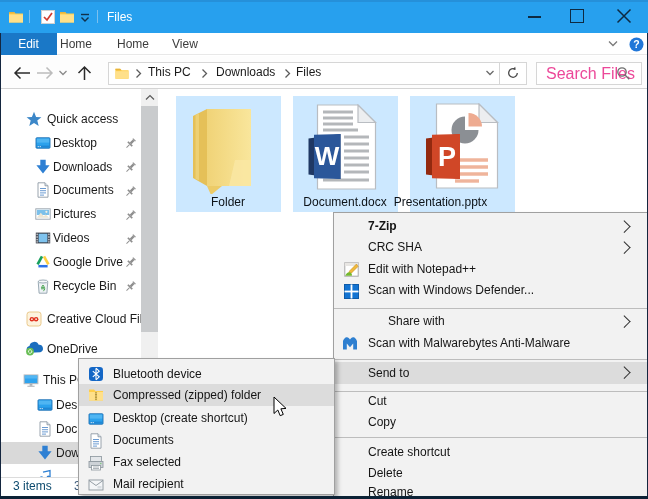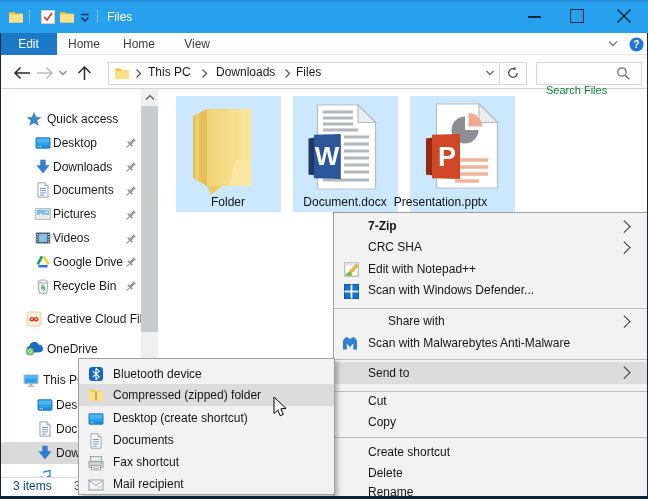--- a/index.html
+++ b/index.html
@@ -2,21 +2,21 @@
 <html><head>
 <meta charset="utf-8">
 <style>
 *{margin:0;padding:0;box-sizing:border-box}
 html,body{width:648px;height:499px;overflow:hidden}
 body{font-family:"Liberation Sans",sans-serif;position:relative;background:#fff;font-size:12px;color:#1a1a1a}
 .ab{position:absolute}
 .titlebar{left:0;top:0;width:648px;height:33px;background:#27a0ee;border-top:2px solid #2590da}
 .tabrow{left:0;top:33px;width:648px;height:22px;background:#fff;border-bottom:1px solid #e8e8e8}
 .filetab{left:0;top:33px;width:57px;height:22px;background:#1a78c7;color:#fff;text-align:center;line-height:22px;font-size:12px}
-.tab{top:33px;height:22px;line-height:22px;font-size:12px;color:#3c3c3c;text-align:right}
+.tab{top:33px;height:22px;line-height:22px;font-size:12px;color:#3c3c3c;text-align:left}
 .addrrow{left:0;top:56px;width:648px;height:33px;background:#fdfdfd;border-bottom:1px solid #d4d4d4}
 .box{position:absolute;background:#fff;border:1px solid #d6d6d6}
 .crumb{position:absolute;top:62px;height:21px;line-height:21px;font-size:12px;color:#1a1a1a;white-space:nowrap}
 .sbi{position:absolute;height:22px;line-height:22px;font-size:12px;color:#1a1a1a;white-space:nowrap}
 .tile{position:absolute;top:96px;width:105px;height:116px;background:#cce8ff}
 .tlabel{position:absolute;top:195px;width:105px;text-align:center;font-size:12px;color:#0c1218;white-space:nowrap}
 .menu{position:absolute;background:#f2f2f2;border:1px solid #a0a0a0;box-shadow:3px 3px 4px rgba(0,0,0,.25)}
 .mi{position:absolute;height:22px;line-height:22px;font-size:12px;color:#151515;white-space:nowrap}
 .msep{position:absolute;height:1px;background:#bdbdbd}
 .arr{position:absolute;width:8.5px;height:8.5px;border-top:1.5px solid #2f2f2f;border-right:1.5px solid #2f2f2f;transform:rotate(45deg)}
@@ -110,21 +110,21 @@
     </svg>
 <div class="crumb" style="left:296px">Files</div>
 <svg class="ab" style="left:484px;top:69px" width="12" height="9" viewBox="0 0 12 9">
       <path d="M2.5 2 L6 5.5 L9.5 2" fill="none" stroke="#6a6a6a" stroke-width="1.3"></path>
     </svg>
 <svg class="ab" style="left:506px;top:66px" width="14" height="14" viewBox="0 0 14 14">
       <path d="M11.3 7 A4.3 4.3 0 1 1 9.2 3.3" fill="none" stroke="#4a4a4a" stroke-width="1.3"></path>
       <path d="M9.3 0.8 L9.5 3.9 L6.7 3 Z" fill="#4a4a4a"></path>
     </svg>
 </div>
-<div class="ab" style="left:546px;top:80px;height:21px;line-height:21px;color:#15803d;font-size:11px">Search Files</div>
+<div class="ab" style="left:546px;top:63px;height:21px;line-height:21px;color:#ec4899;font-size:16px">Search Files</div>
 <div class="ab" id="searchmag">
 <svg class="ab" style="left:616px;top:66px" width="15" height="15" viewBox="0 0 15 15">
       <circle cx="6" cy="6" r="4.2" fill="none" stroke="#6e6e6e" stroke-width="1.3"></circle>
       <line x1="9.2" y1="9.2" x2="13.2" y2="13.2" stroke="#6e6e6e" stroke-width="1.3"></line>
     </svg>
 </div>
 
 <div class="ab" id="sidebar">
 <div class="ab" style="left:0;top:442px;width:160px;height:21.5px;background:#d9d9d9"></div>
 <svg class="ab" style="left:26px;top:111px" width="16" height="16" viewBox="0 0 16 16">
@@ -448,21 +448,21 @@
 <svg class="ab" style="left:88px;top:454.5px" width="16" height="16" viewBox="0 0 16 16">
       <rect x="2.5" y="1.5" width="11" height="5" fill="#e4e7ea" stroke="#8a949c" stroke-width="0.8"></rect>
       <rect x="1" y="6.5" width="14" height="6" fill="#cdd2d7" stroke="#8a949c" stroke-width="0.8"></rect>
       <rect x="3.5" y="10.5" width="9" height="4.5" fill="#fff" stroke="#8a949c" stroke-width="0.8"></rect>
       <g stroke="#9aa2aa" stroke-width="0.8">
         <line x1="5" y1="12" x2="11" y2="12"></line>
         <line x1="5" y1="13.5" x2="11" y2="13.5"></line>
       </g>
       <circle cx="12.8" cy="8.5" r="0.8" fill="#7ec77e"></circle>
     </svg>
-<div class="mi" style="left:113px;top:451px">Fax shortcut</div>
+<div class="mi" style="left:113px;top:451px">Fax selected</div>
 <svg class="ab" style="left:88px;top:476.5px" width="16" height="16" viewBox="0 0 16 16">
       <rect x="1" y="3" width="14" height="10" fill="#f4f6f8" stroke="#8a949c" stroke-width="0.9"></rect>
       <path d="M1 3.5 L8 8.5 L15 3.5" fill="none" stroke="#8a949c" stroke-width="0.9"></path>
       <rect x="9.5" y="9" width="4" height="2.5" fill="#d8dde2"></rect>
     </svg>
 <div class="mi" style="left:113px;top:473px">Mail recipient</div>
 </div>
 <svg class="ab" id="cursor" style="left:273px;top:396px" width="15" height="22" viewBox="0 0 15 22">
     <path d="M1 1 L1 17.5 L4.8 14 L7.2 19.7 L10.3 18.4 L7.9 12.8 L13 12.4 Z" fill="#fff" stroke="#000" stroke-width="1"></path>
   </svg>

